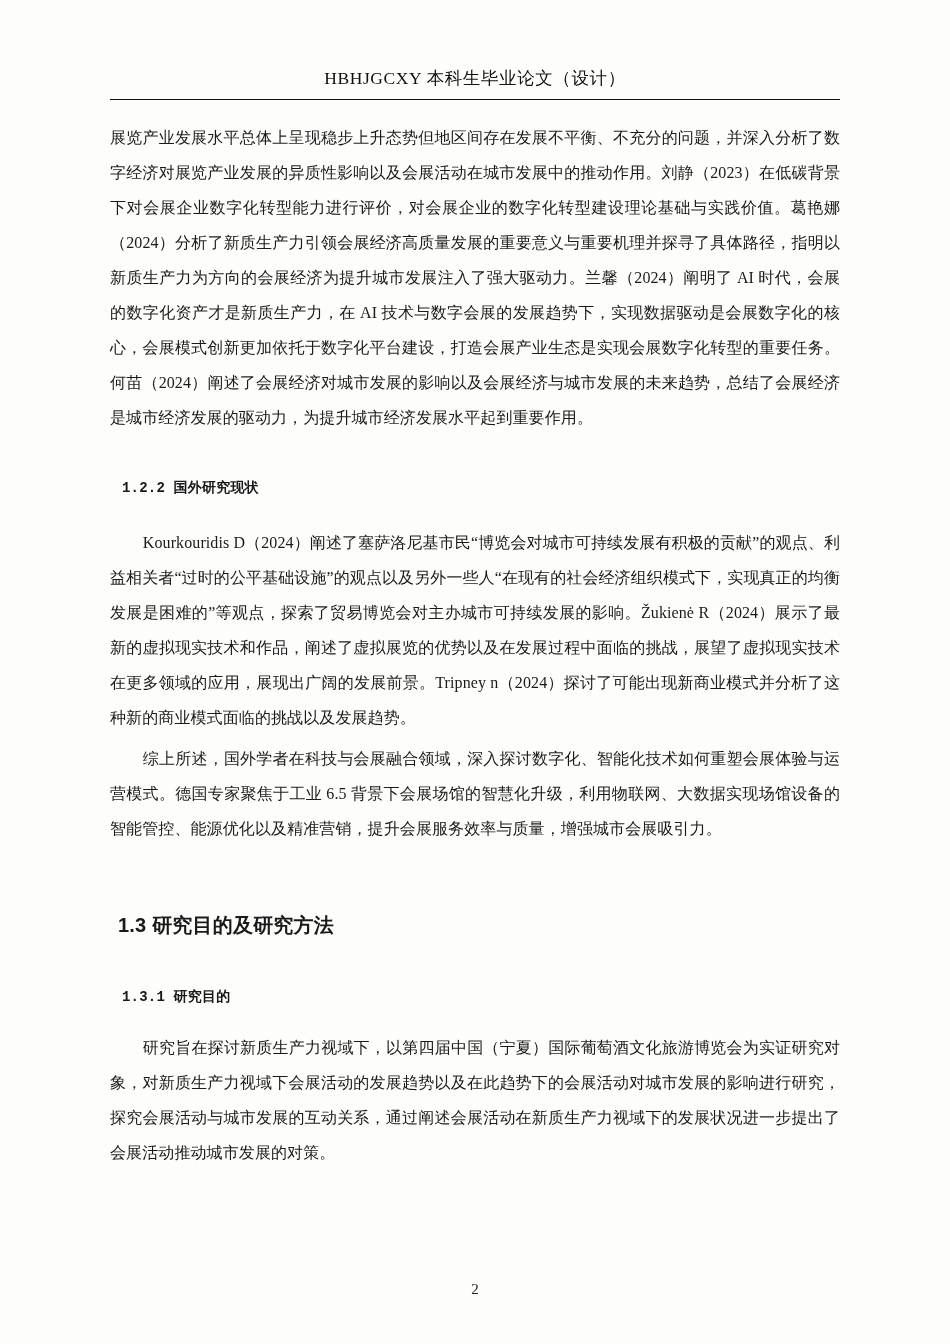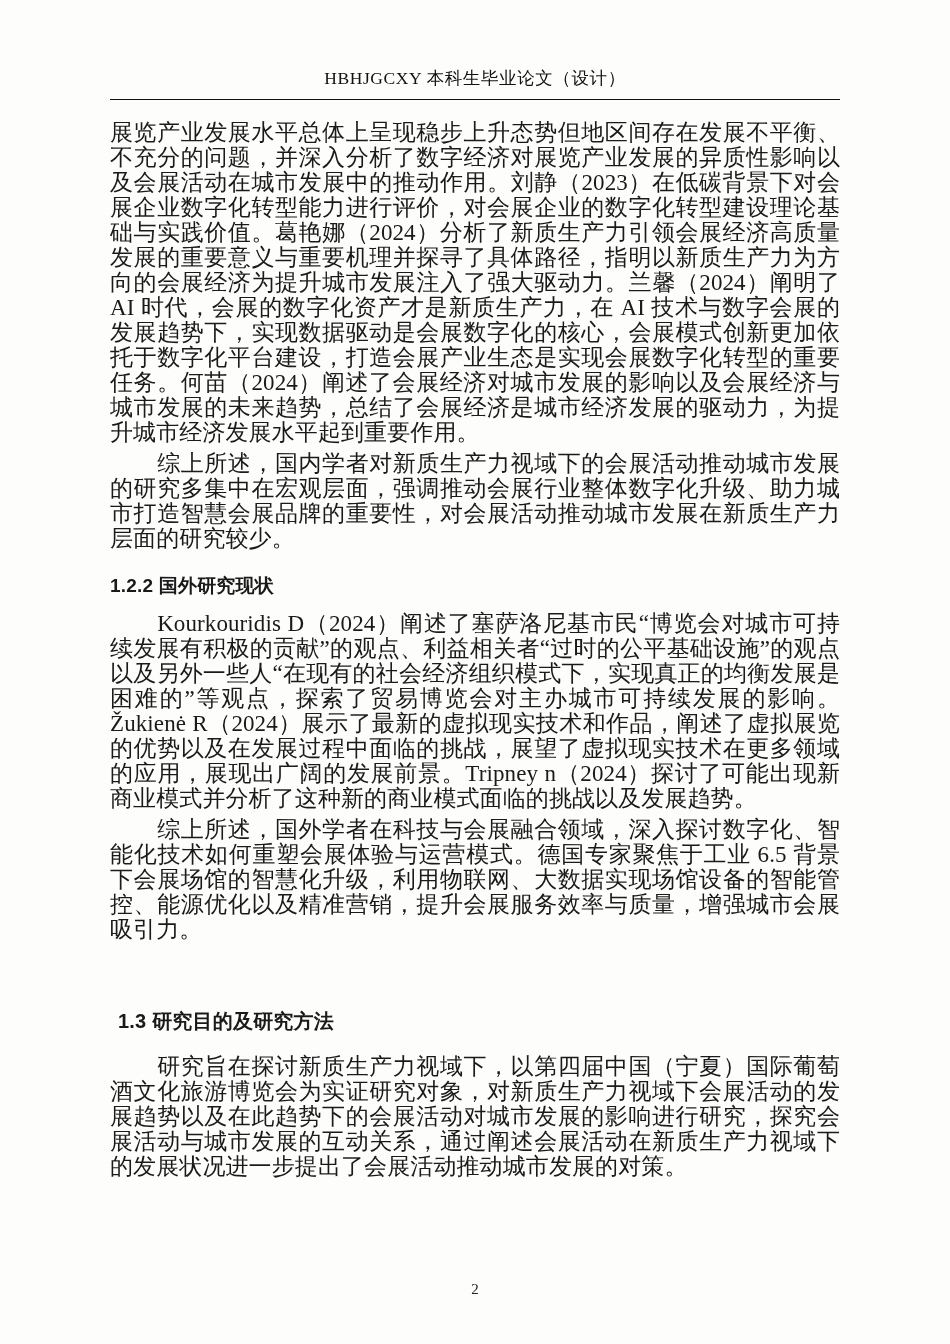--- a/index.html
+++ b/index.html
@@ -34,44 +34,44 @@
     color: #111;
     padding-bottom: 9px;
   }
   .header-rule {
     border-bottom: 1.6px solid #111;
     width: 100%;
     margin-bottom: 20px;
   }
   p {
     margin: 0;
-    font-size: 23px;
-    line-height: 25px;
+    font-size: 16px;
+    line-height: 35px;
     text-align: justify;
     text-justify: inter-ideograph;
     letter-spacing: 0.1px;
   }
   p.indent {
     text-indent: 2.05em;
   }
   .gap-sm { height: 6px; }
   .gap-lg { height: 36px; }
   h2 {
     margin: 8px;
     font-family: "Liberation Sans", "DejaVu Sans", sans-serif;
     font-weight: bold;
     font-size: 20px;
     line-height: 34px;
     letter-spacing: 0.2px;
   }
   h3 {
-    margin: 0;
-    font-family: Liberation Sans, sans-serif;
+    margin: 12px;
+    font-family: Liberation Mono, monospace;
     font-weight: bold;
-    font-size: 19px;
+    font-size: 14px;
     line-height: 34px;
     letter-spacing: 0.2px;
   }
   .sec-heading-wrap { padding: 18px 0 8px 0; }
   .sub-heading-wrap { padding: 10px 0 4px 0; }
   .footer {
     position: absolute;
     left: 0;
     right: 0;
     bottom: 46px;
@@ -89,38 +89,40 @@
 
   <div class="content">
 
     <div class="header latin">HBHJGCXY 本科生毕业论文（设计）</div>
     <div class="header-rule"></div>
 
     <p>展览产业发展水平总体上呈现稳步上升态势但地区间存在发展不平衡、不充分的问题，并深入分析了数字经济对展览产业发展的异质性影响以及会展活动在城市发展中的推动作用。刘静（2023）在低碳背景下对会展企业数字化转型能力进行评价，对会展企业的数字化转型建设理论基础与实践价值。葛艳娜（2024）分析了新质生产力引领会展经济高质量发展的重要意义与重要机理并探寻了具体路径，指明以新质生产力为方向的会展经济为提升城市发展注入了强大驱动力。兰馨（2024）阐明了 AI 时代，会展的数字化资产才是新质生产力，在 AI 技术与数字会展的发展趋势下，实现数据驱动是会展数字化的核心，会展模式创新更加依托于数字化平台建设，打造会展产业生态是实现会展数字化转型的重要任务。何苗（2024）阐述了会展经济对城市发展的影响以及会展经济与城市发展的未来趋势，总结了会展经济是城市经济发展的驱动力，为提升城市经济发展水平起到重要作用。</p>
 
     <div class="gap-sm"></div>
 
-    <p class="indent">综上所述，国内学者对新质生产力视域下的会展活动推动城市发展的研究多集中在宏观层面，强调推动会展行业整体数字化升级、助力城市打造智慧会展品牌的重要性，对会展活动推动城市发展在新质生产力层面的研究较少。</p>
 
     <div class="sec-heading-wrap">
       <h3>1.2.2 国外研究现状</h3>
     </div>
 
     <p class="indent">Kourkouridis D（2024）阐述了塞萨洛尼基市民“博览会对城市可持续发展有积极的贡献”的观点、利益相关者“过时的公平基础设施”的观点以及另外一些人“在现有的社会经济组织模式下，实现真正的均衡发展是困难的”等观点，探索了贸易博览会对主办城市可持续发展的影响。Žukienė R（2024）展示了最新的虚拟现实技术和作品，阐述了虚拟展览的优势以及在发展过程中面临的挑战，展望了虚拟现实技术在更多领域的应用，展现出广阔的发展前景。Tripney n（2024）探讨了可能出现新商业模式并分析了这种新的商业模式面临的挑战以及发展趋势。</p>
 
     <div class="gap-sm"></div>
 
     <p class="indent">综上所述，国外学者在科技与会展融合领域，深入探讨数字化、智能化技术如何重塑会展体验与运营模式。德国专家聚焦于工业 6.5 背景下会展场馆的智慧化升级，利用物联网、大数据实现场馆设备的智能管控、能源优化以及精准营销，提升会展服务效率与质量，增强城市会展吸引力。</p>
 
     <div class="gap-lg"></div>
 
     <div class="sec-heading-wrap">
       <h2>1.3 研究目的及研究方法</h2>
     </div>
 
+    <div class="sub-heading-wrap">
+      <h3>1.3.1 研究目的</h3>
+    </div>
 
     <p class="indent">研究旨在探讨新质生产力视域下，以第四届中国（宁夏）国际葡萄酒文化旅游博览会为实证研究对象，对新质生产力视域下会展活动的发展趋势以及在此趋势下的会展活动对城市发展的影响进行研究，探究会展活动与城市发展的互动关系，通过阐述会展活动在新质生产力视域下的发展状况进一步提出了会展活动推动城市发展的对策。</p>
 
   </div>
 
   <div class="footer">2</div>
 
 </div>
 
 </body></html>

